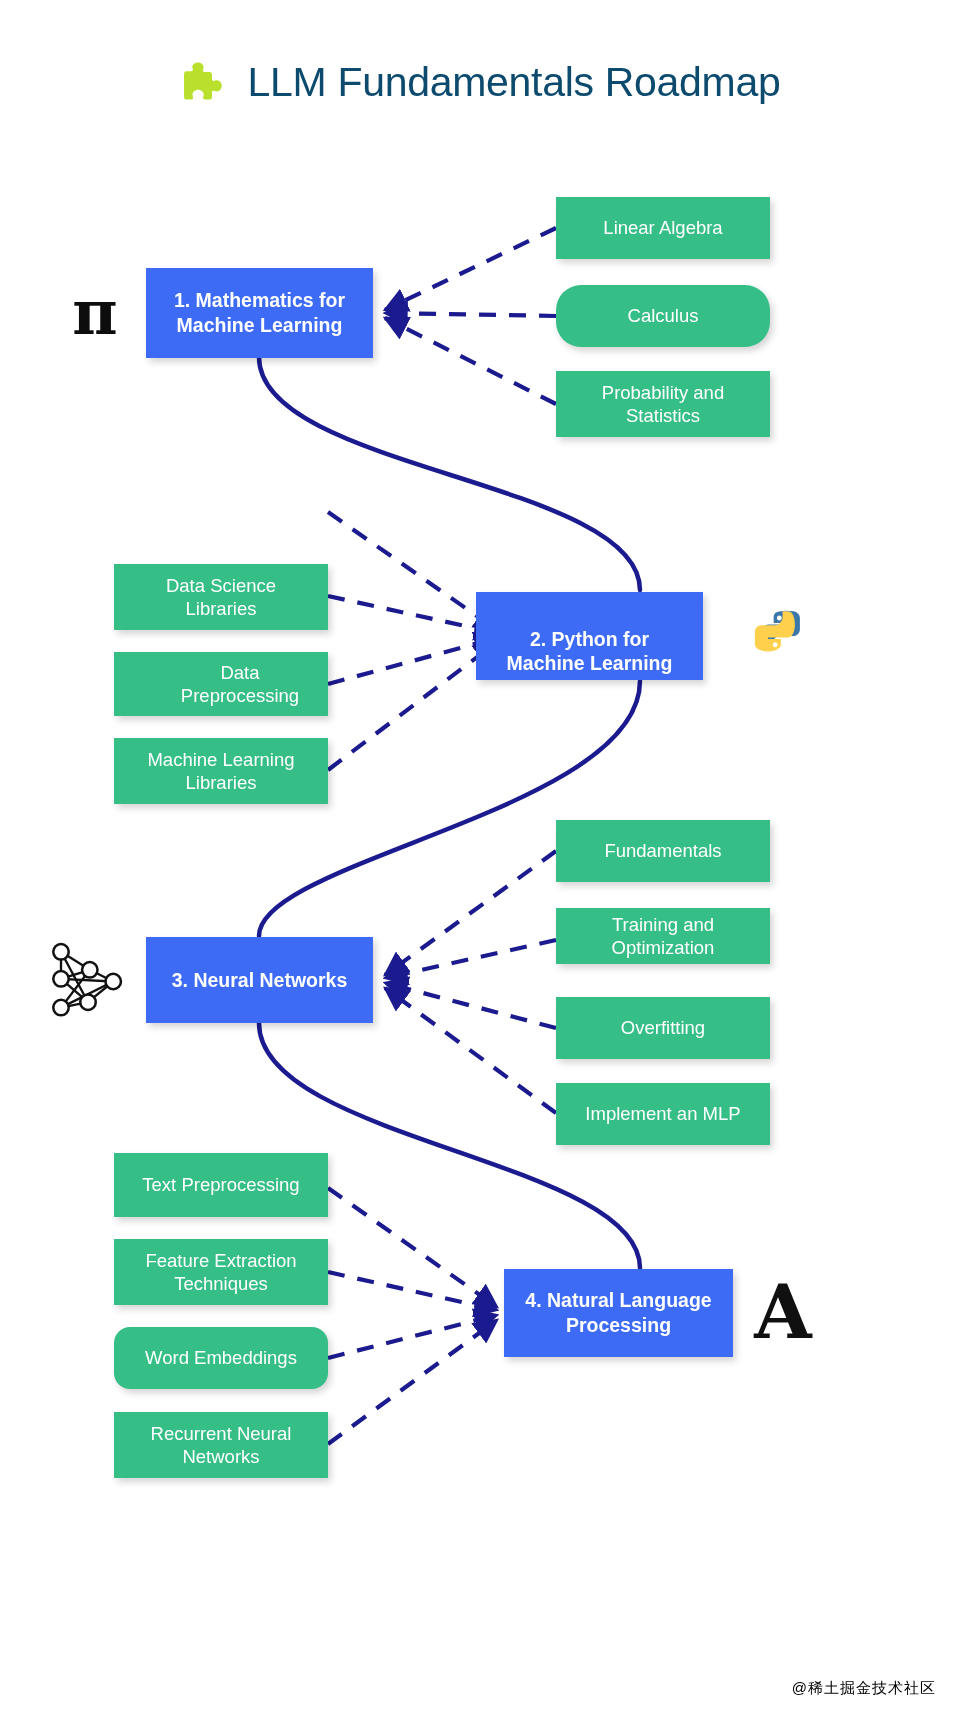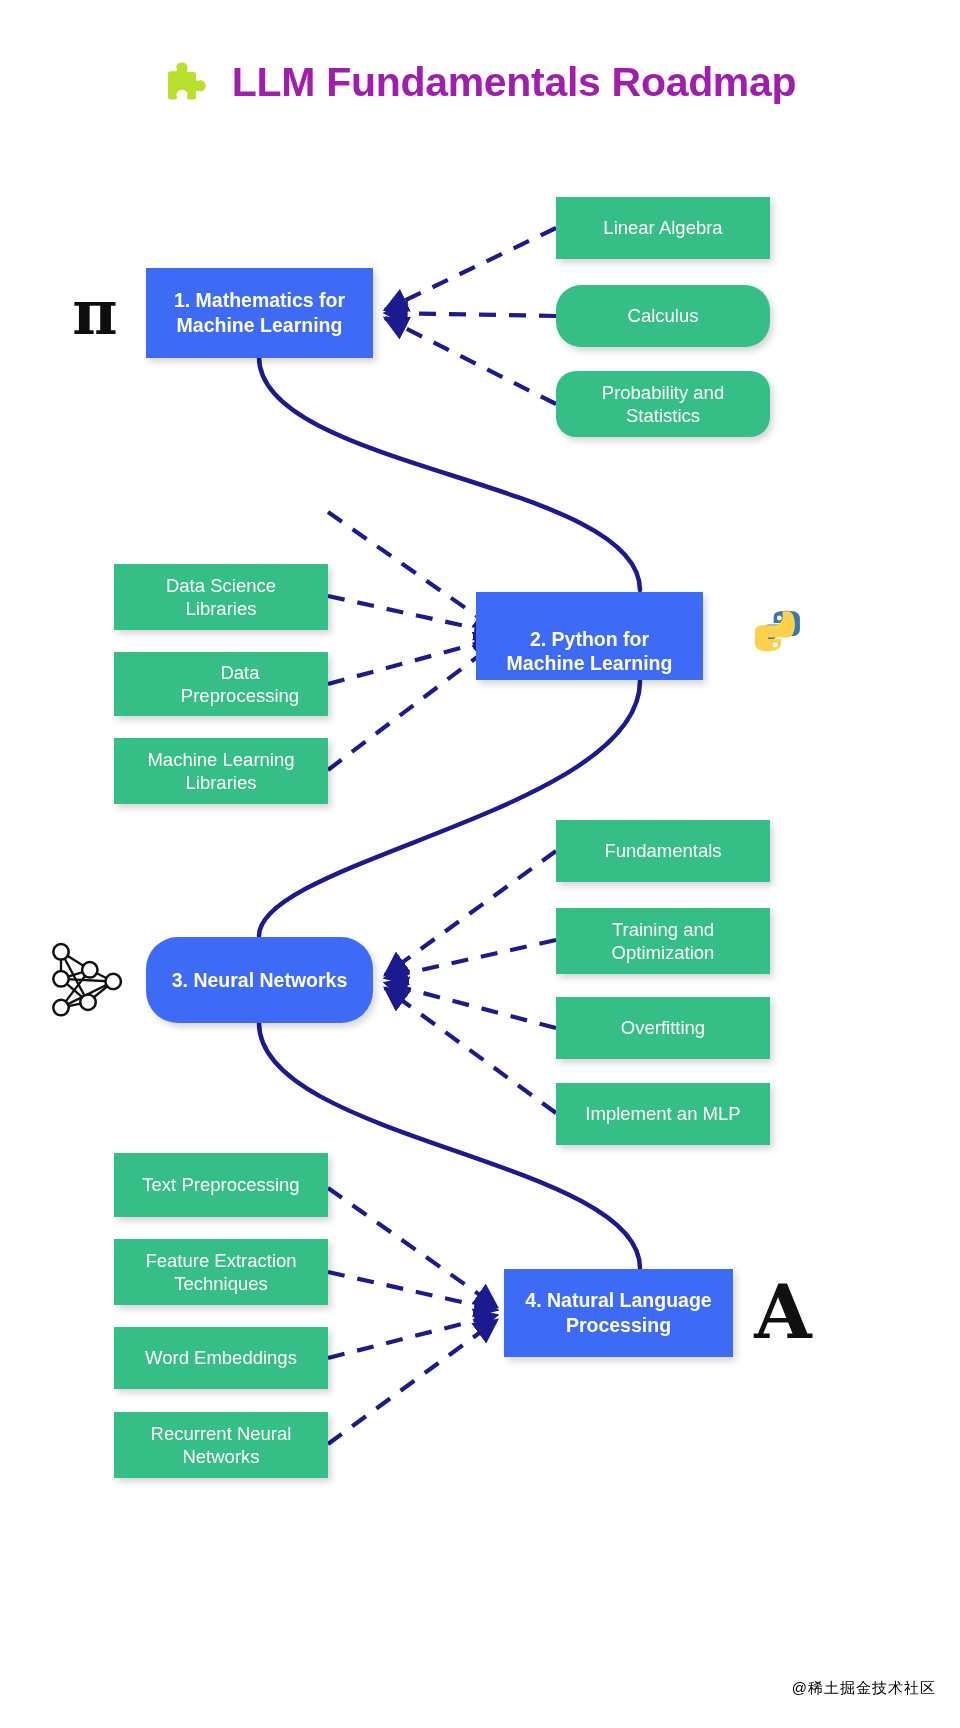--- a/index.html
+++ b/index.html
@@ -28,22 +28,22 @@
     left: 0; top: 58px;
     width: 960px;
     display: flex;
     align-items: center;
     justify-content: center;
     gap: 20px;
   }
   #puzzle-icon { width: 48px; height: 48px; display:block; }
   #page-title {
     font-size: 41px;
-    font-weight: bold;
-    color: #a21caf;
+    font-weight: normal;
+    color: #0c4a6e;
     letter-spacing: -0.3px;
     white-space: nowrap;
   }
 
   
   #links {
     position: absolute;
     left: 0; top: 0;
     width: 960px; height: 1728px;
     pointer-events: none;
@@ -169,21 +169,21 @@
   </div>
 
   <div class="node node-sub" style="left:556px; top:197px; width:214px; height:62px;">
     <div>Linear Algebra</div>
   </div>
 
   <div class="node node-sub" style="left:556px; top:285px; width:214px; height:62px;border-radius:25px;">
     <div>Calculus</div>
   </div>
 
-  <div class="node node-sub" style="left:556px; top:371px; width:214px; height:66px;border-radius:20px;">
+  <div class="node node-sub" style="left:556px; top:371px; width:214px; height:66px;">
     <div>
       <div>Probability and</div>
       <div>Statistics</div>
     </div>
   </div>
 
   <div class="node node-main" style="left:476px; top:592px; width:227px; height:88px;align-items:flex-end;">
     <div>
       <div>2. Python for</div>
       <div>Machine Learning</div>
@@ -235,31 +235,31 @@
         <circle cx="20" cy="22" r="8.6"></circle>
         <circle cx="20" cy="52" r="8.6"></circle>
         <circle cx="20" cy="84" r="8.6"></circle>
         <circle cx="52" cy="42" r="8.6"></circle>
         <circle cx="50" cy="78" r="8.6"></circle>
         <circle cx="78" cy="55" r="8.6"></circle>
       </g>
     </svg>
   </div>
 
-  <div class="node node-main" style="left:146px; top:937px; width:227px; height:86px;border-radius:32px;">
+  <div class="node node-main" style="left:146px; top:937px; width:227px; height:86px;">
     <div>
       <div>3. Neural Networks</div>
     </div>
   </div>
 
   <div class="node node-sub" style="left:556px; top:820px; width:214px; height:62px;">
     <div>Fundamentals</div>
   </div>
 
-  <div class="node node-sub" style="left:556px; top:908px; width:214px; height:66px;">
+  <div class="node node-sub" style="left:556px; top:908px; width:214px; height:56px;">
     <div>
       <div>Training and</div>
       <div>Optimization</div>
     </div>
   </div>
 
   <div class="node node-sub" style="left:556px; top:997px; width:214px; height:62px;">
     <div>Overfitting</div>
   </div>
 
@@ -282,21 +282,21 @@
     <div>Text Preprocessing</div>
   </div>
 
   <div class="node node-sub" style="left:114px; top:1239px; width:214px; height:66px;">
     <div>
       <div>Feature Extraction</div>
       <div>Techniques</div>
     </div>
   </div>
 
-  <div class="node node-sub" style="left:114px; top:1327px; width:214px; height:62px;">
+  <div class="node node-sub" style="left:114px; top:1327px; width:214px; height:62px;border-radius:16px;">
     <div>Word Embeddings</div>
   </div>
 
   <div class="node node-sub" style="left:114px; top:1412px; width:214px; height:66px;">
     <div>
       <div>Recurrent Neural</div>
       <div>Networks</div>
     </div>
   </div>
 

